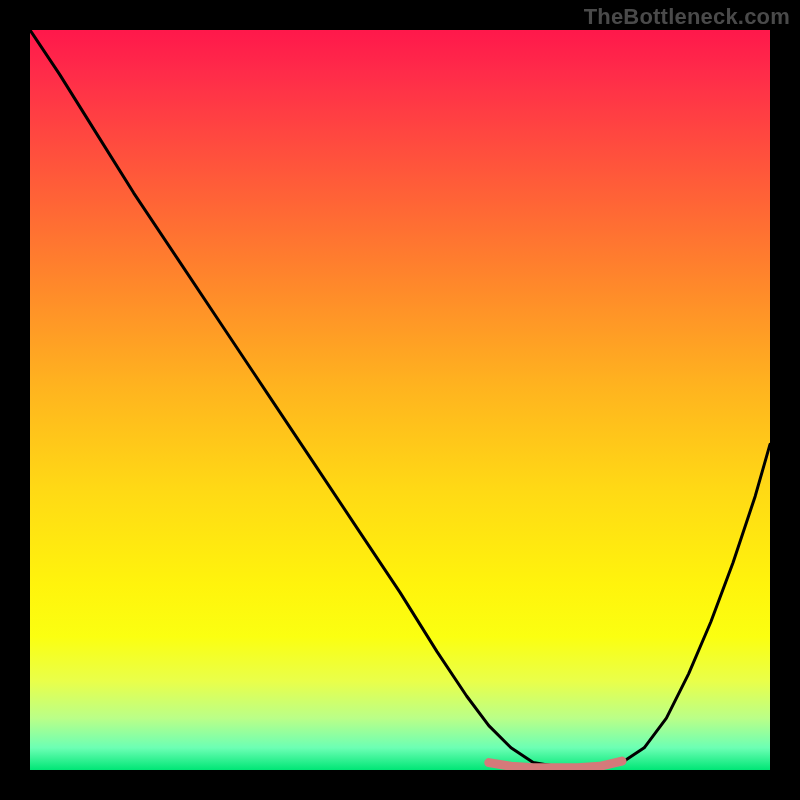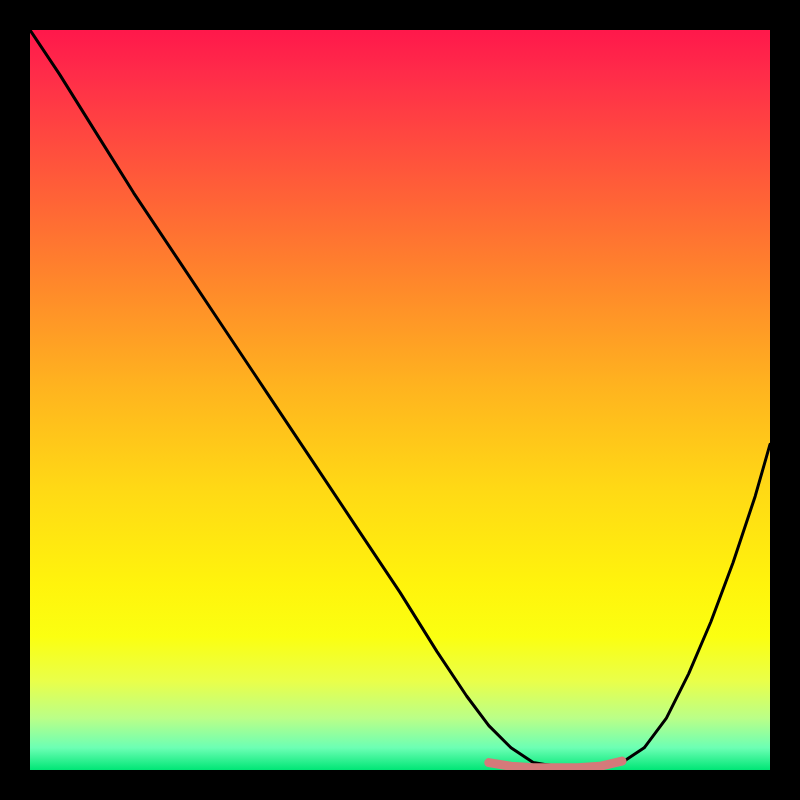--- a/index.html
+++ b/index.html
@@ -58,20 +58,21 @@
   svg.curve {
     position: absolute;
     inset: 0;
   }
 </style>
 </head>
 <body>
 
 <div class="frame">
 
+  <div class="watermark">TheBottleneck.com</div>
 
   <div class="plot-clip">
     <div class="gradient"></div>
 
     <svg class="curve" viewBox="0 0 740 740" preserveAspectRatio="none">
       <path fill="none" stroke-linecap="round" stroke-linejoin="round" stroke-width="3" d="M0.0 0.0 L29.6 44.4 L66.6 103.6 L103.6 162.8 L148.0 229.4 L192.4 296.0 L236.8 362.6 L281.2 429.2 L325.6 495.8 L370.0 562.4 L407.0 621.6 L436.6 666.0 L458.8 695.6 L481.0 717.8 L503.2 732.6 L525.4 736.3 L547.6 736.3 L569.8 736.3 L592.0 732.6 L614.2 717.8 L636.4 688.2 L658.6 643.8 L680.8 592.0 L703.0 532.8 L725.2 466.2 L740.0 414.4" id="curve-path" stroke="#000000"></path>
       <path fill="none" stroke-linecap="round" stroke-linejoin="round" stroke-width="9" d="M458.8 732.6 L481.0 736.3 L503.2 737.8 L525.4 737.8 L547.6 737.8 L569.8 736.3 L592.0 731.1" id="highlight-path" stroke="#d47a7a"></path>
     </svg>
   </div>
 

